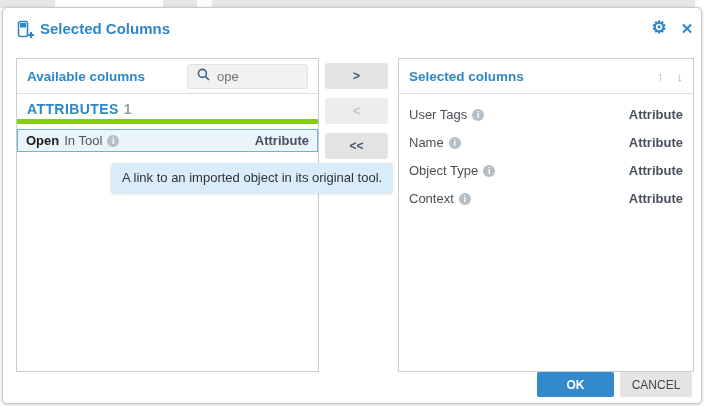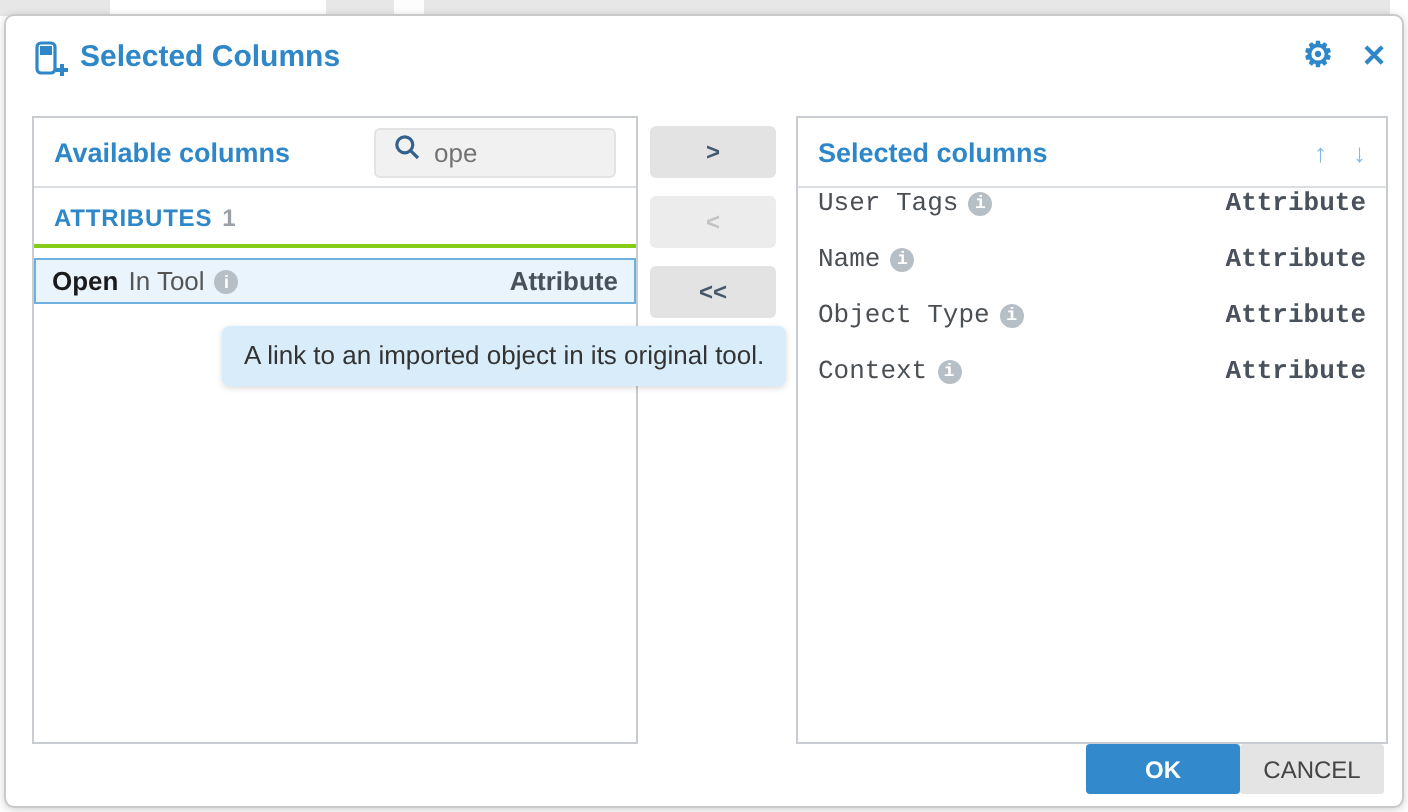--- a/index.html
+++ b/index.html
@@ -50,43 +50,43 @@
     width:121px; height:25px; padding:0 9px;
     background:#f1f1f1; border:1px solid #e3e3e3; border-radius:3px;
   }
   .searchbox input {
     border:none; outline:none; background:transparent;
     width:100%; font-size:13px; color:#737373; font-family:Liberation Sans, sans-serif;
   }
 
   .group-row {
     height:30px; line-height:30px; padding:0 10px;
-    font-size:12px; font-weight:bold; color:#2e87c9; letter-spacing:.4px;
-    border-bottom:2px solid #84cc16;
+    font-size:14px; font-weight:bold; color:#2e87c9; letter-spacing:.4px;
+    border-bottom:5px solid #84cc16;
   }
   .group-row .count { color:#9aa0a6; font-weight:bold; margin-left:5px; }
 
   .avail-row {
     margin-top:5px; height:23px;
     display:flex; align-items:center; padding:0 8px;
     background:#e9f4fc; border:1px solid #6fb0df;
     cursor:pointer;
   }
   .row-label { font-size:13px; color:#555; flex:1; display:flex; align-items:center; gap:5px; white-space:nowrap; }
   .row-label b { color:#1b1b1b; }
   .info-dot {
     display:inline-block; width:12px; height:12px; border-radius:50%;
     background:#b6bfc6; color:#fff; font-size:9px; font-weight:bold;
     text-align:center; line-height:12px; font-style:normal;
   }
   .type-tag { font-size:13px; font-weight:bold; color:#49525c; }
 
   
   .sel-row {
-    height:28px; display:flex; align-items:flex-start; padding:0 10px;font-family:Liberation Mono, monospace;
+    height:28px; display:flex; align-items:flex-end; padding:0 10px;
   }
   .sel-row .row-label { color:#4a4f54; }
 
   .updown { display:flex; gap:13px; }
   .arrow-btn { color:#85b9e0; font-weight:bold; font-size:13px; cursor:pointer; }
 
   
   .transfer-btn {
     position:absolute; left:322px; width:63px; height:26px;
     background:#e3e3e3; border:none; border-radius:3px;
@@ -98,21 +98,21 @@
 
   
   .tooltip {
     position:absolute; left:108px; top:155px; height:30px; line-height:30px;
     padding:0 11px; white-space:nowrap;
     background:#d9ecf9; border-radius:4px; color:#333; font-size:13px;
     box-shadow:0 1px 3px rgba(0,0,0,.15); z-index:5;
   }
 
   
-  .footer { position:absolute; right:9px; bottom:6px; display:flex; gap:0;align-items:flex-end; }
+  .footer { position:absolute; right:9px; bottom:6px; display:flex; gap:6px;align-items:flex-end; }
   .btn {
     height:25px; border:none; border-radius:2px; font-size:12px;
     font-family:"Liberation Sans",sans-serif; cursor:pointer;
   }
   .btn-ok { width:77px; background:#3289cb; color:#fff; font-weight:bold; }
   .btn-cancel { width:72px; background:#e4e4e4; color:#444; }
 </style>
 </head>
 <body>
 

